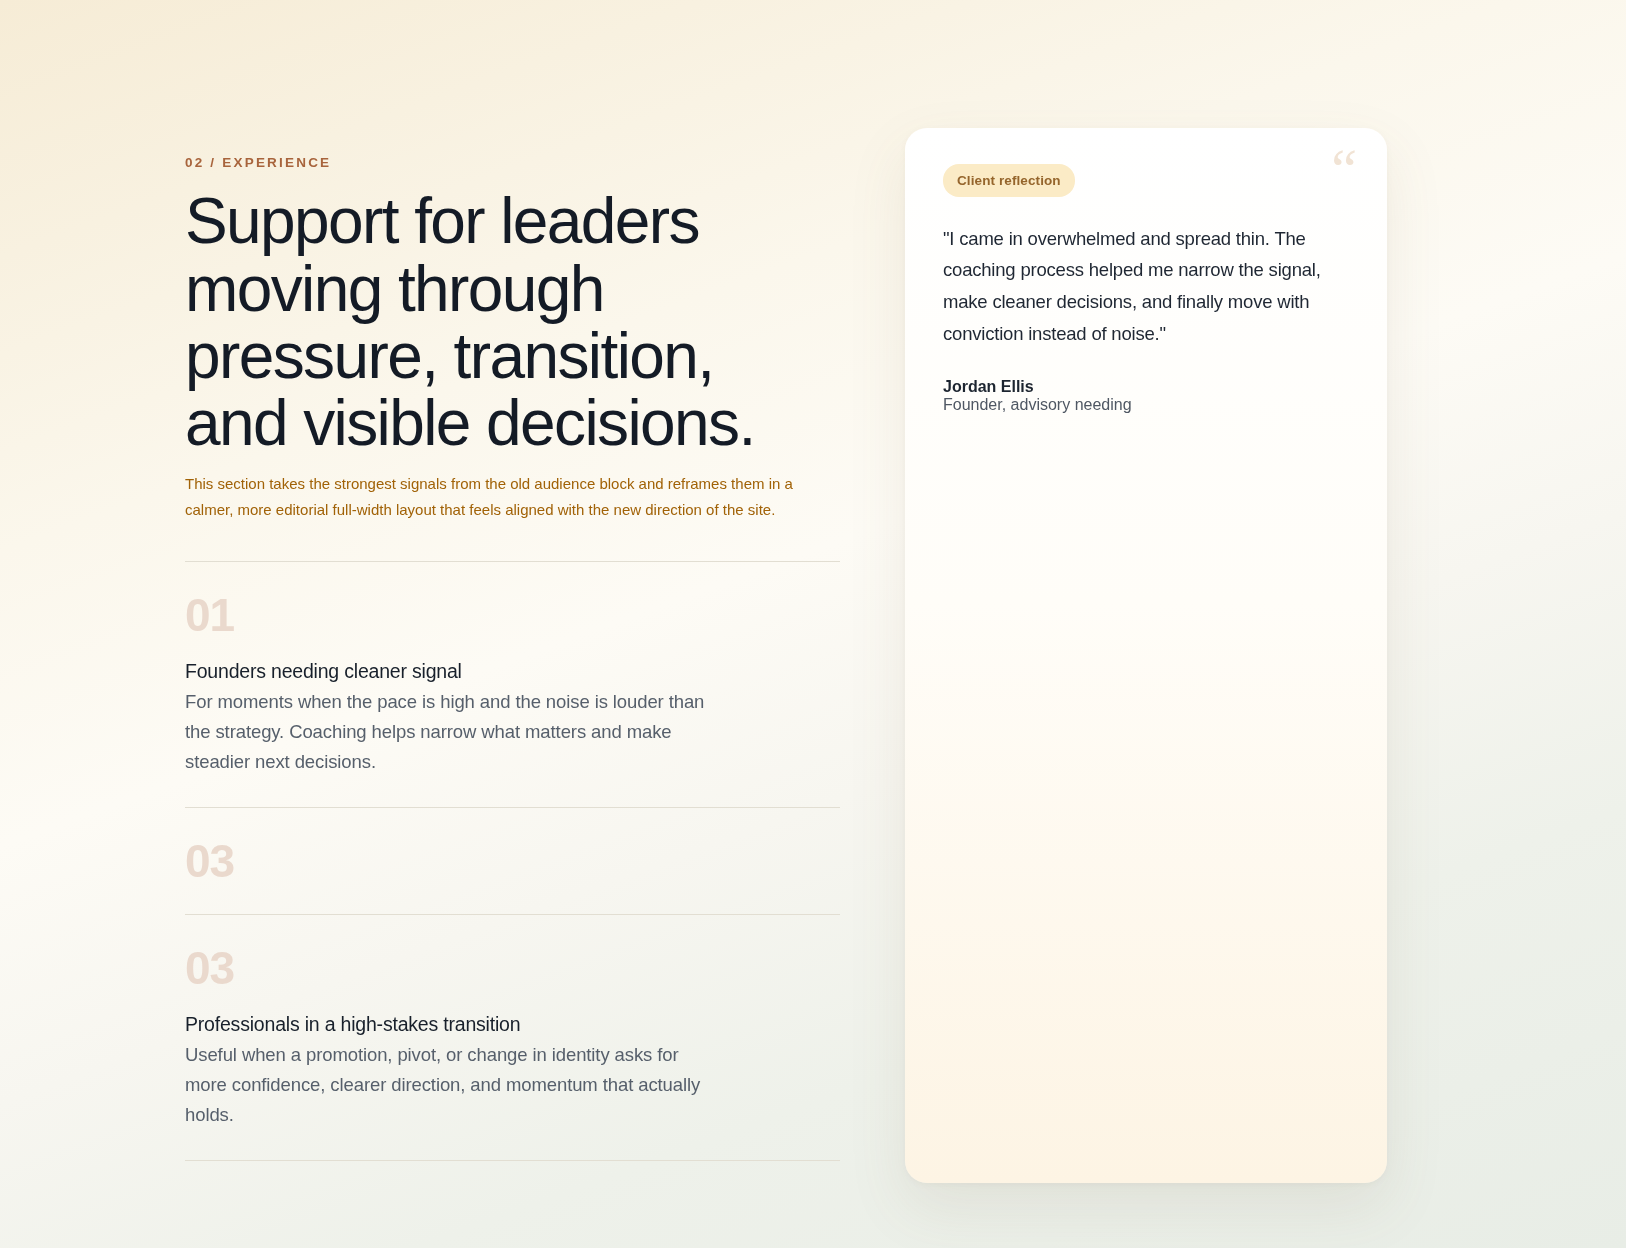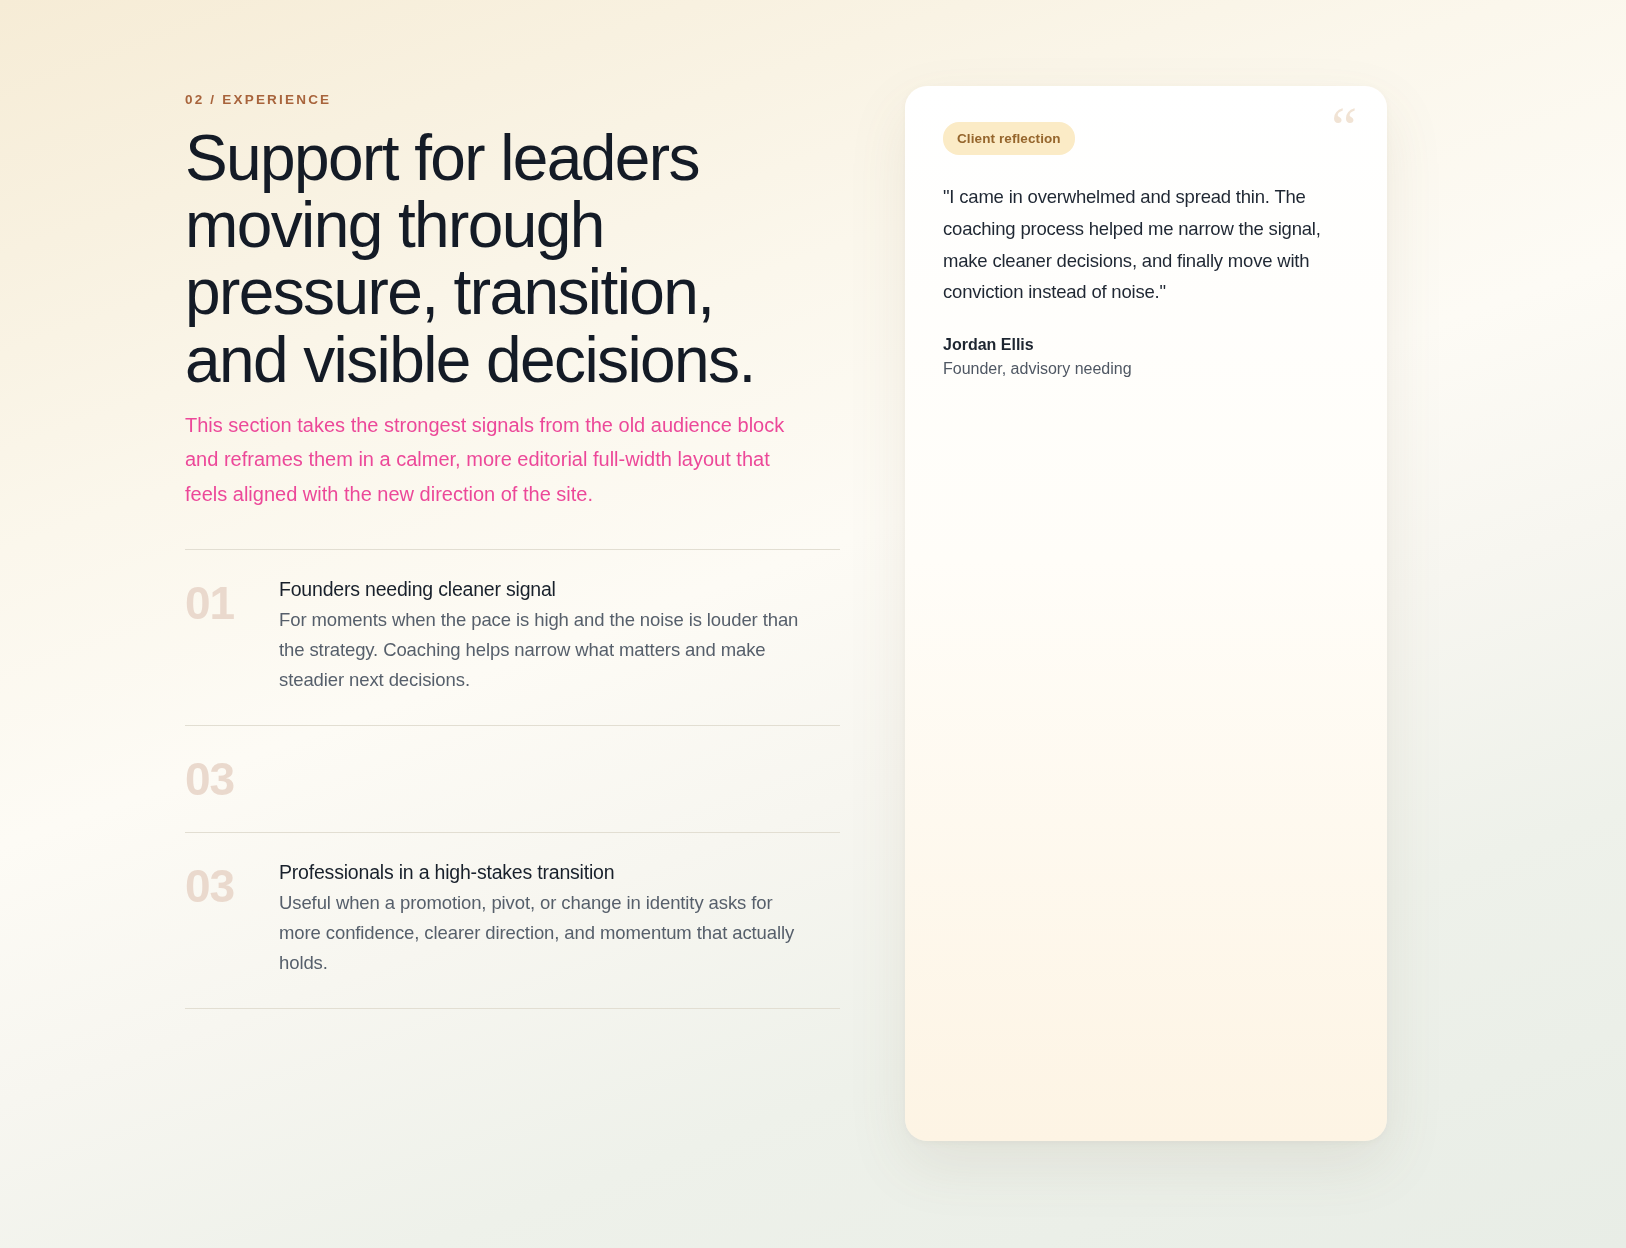--- a/index.html
+++ b/index.html
@@ -25,20 +25,21 @@
     -webkit-font-smoothing: antialiased;
   }
 
   .page {
     position: relative;
     width: 1626px;
     height: 1224px;
     display: flex;
     gap: 60px;
     padding: 78px 300px 0 185px;
+    align-items: center;
   }
 
   
   .left-col {
     width: 660px;
     flex: 0 0 660px;
     padding-top: 14px;
   }
 
   .eyebrow {
@@ -54,38 +55,39 @@
     font-size: 64px;
     line-height: 1.05;
     font-weight: 400;
     letter-spacing: -1.6px;
     color: #141b26;
     max-width: 600px;
     margin-bottom: 14px;
   }
 
   .intro {
-    font-size: 20px;
+    font-size: 15px;
     line-height: 1.72;
-    color: #ec4899;
+    color: #a16207;
     max-width: 610px;
     margin-bottom: 38px;
   }
 
   .list {
     border-top: 1px solid #e2ded2;
     max-width: 655px;
   }
 
   .list-item {
     display: flex;
     gap: 22px;
     align-items: flex-start;
     padding: 28px 0 30px 0;
     border-bottom: 1px solid #e2ded2;
+    flex-direction: column;
   }
 
   .item-num {
     font-size: 46px;
     line-height: 1;
     font-weight: 700;
     color: #ead9cd;
     letter-spacing: -1px;
     flex: 0 0 auto;
     min-width: 72px;
@@ -157,21 +159,20 @@
     color: #1f2733;
     letter-spacing: -0.2px;
     margin-bottom: 28px;
     max-width: 400px;
   }
 
   .author-name {
     font-size: 16px;
     font-weight: 700;
     color: #1d2530;
-    margin-bottom: 6px;
   }
 
   .author-role {
     font-size: 16px;
     color: #4f5763;
   }
 </style>
 </head>
 <body>
 

